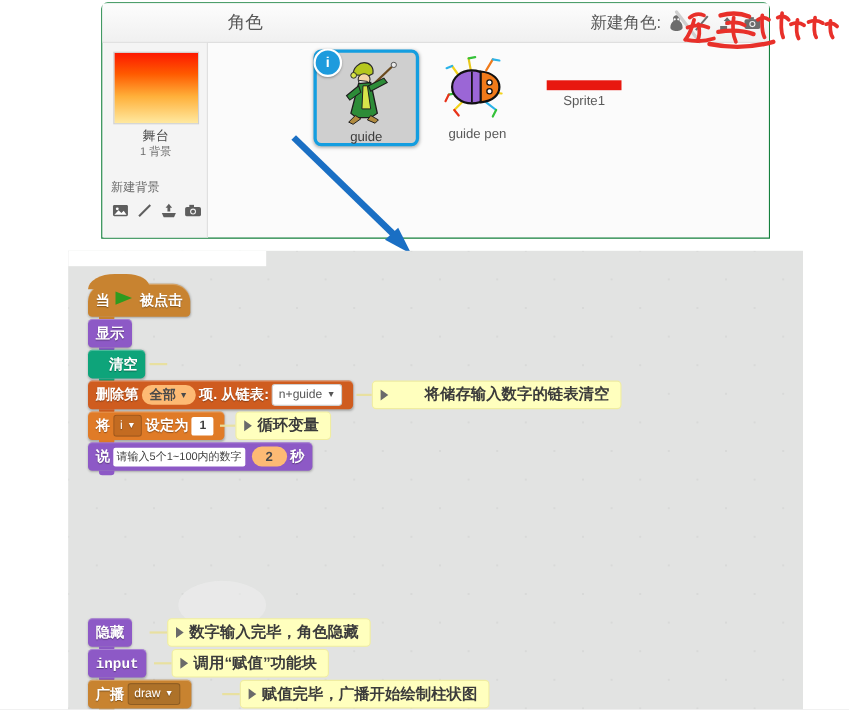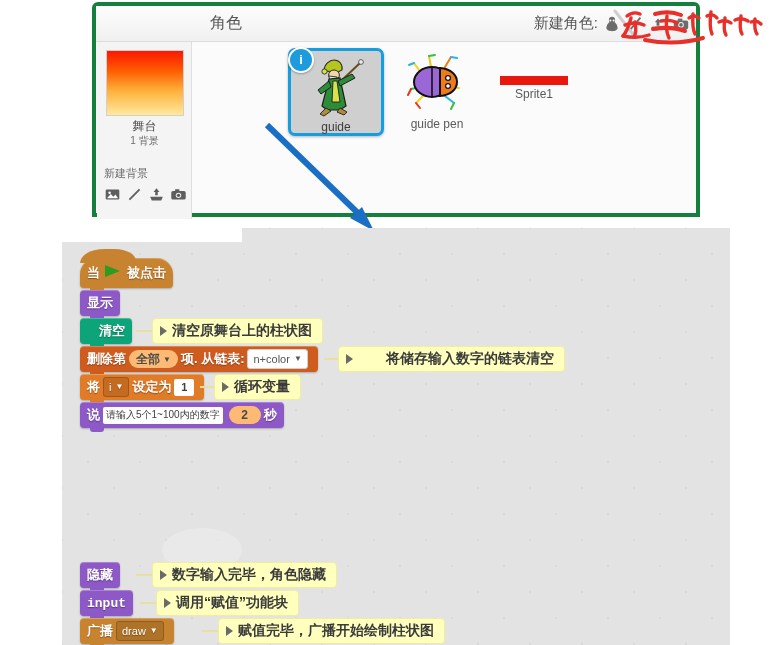--- a/index.html
+++ b/index.html
@@ -8,21 +8,21 @@
     background:#ffffff;
     font-family:"Liberation Sans","DejaVu Sans",sans-serif;
     position:relative;
     overflow:hidden;
   }
 
   
   #sprite-pane{
     position:absolute;left:92px;top:2px;width:608px;height:215px;
     background:#fbfbfb;
-    border:4px solid #15803d;
+    border:1px solid #15803d;
     border-top-left-radius:6px;border-top-right-radius:6px;
     box-sizing:border-box;
   }
   #sprite-header{
     position:absolute;left:0;top:0;width:100%;height:36px;
     background:linear-gradient(#fdfdfd,#f0f0f0);
     border-bottom:1px solid #dcdcdc;
     box-sizing:border-box;
   }
   #sprite-header .title{
@@ -376,34 +376,30 @@
   <div class="blk c-look" style="left:18px;top:62px;">
     <span>显示</span>
     <span class="notch" style="background:#8d59c6;"></span>
   </div>
 
   <div class="blk c-pen" style="left:18px;top:90px;">
     <span>清空</span>
     <span class="notch" style="background:#0ea47a;"></span>
   </div>
   <div class="cline" style="left:74px;top:102px;width:16px;"></div>
-  <div class="comment" style="left:90px;top:90px;">
-    <span class="tri"></span>
-    <span>清空原舞台上的柱状图</span>
-  </div>
 
   <div class="blk c-data" style="left:18px;top:118px;">
     <span>删除第</span>
     <span class="oval">
       <span>全部</span>
       <span class="caret" style="margin-left:3px;font-size:8px;">▼</span>
     </span>
     <span>项. 从链表:</span>
     <span class="dropdown light">
-      <span>n+color</span>
+      <span>n+guide</span>
       <span class="caret">▼</span>
     </span>
     <span class="notch" style="background:#cf5c1f;"></span>
   </div>
   <div class="cline" style="left:262px;top:130px;width:14px;"></div>
   <div class="comment" style="left:276px;top:118px;gap:33px;">
     <span class="tri"></span>
     <span>将储存输入数字的链表清空</span>
   </div>
 

